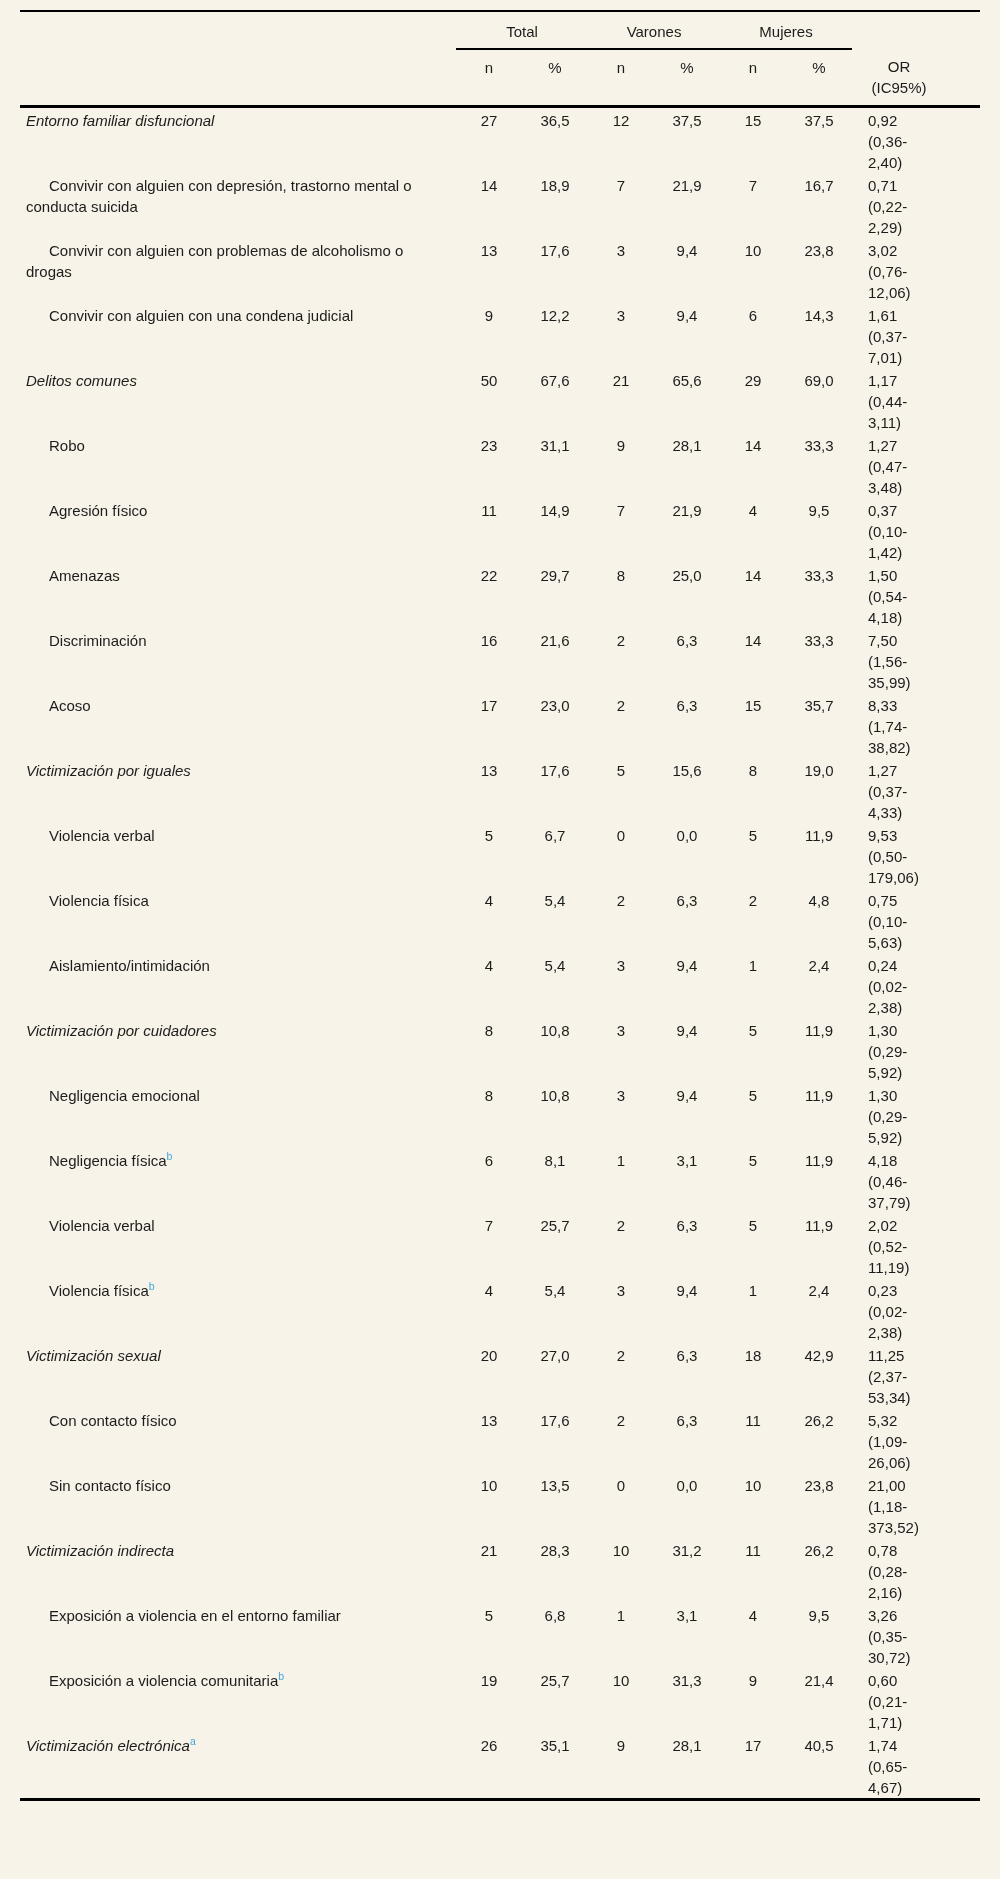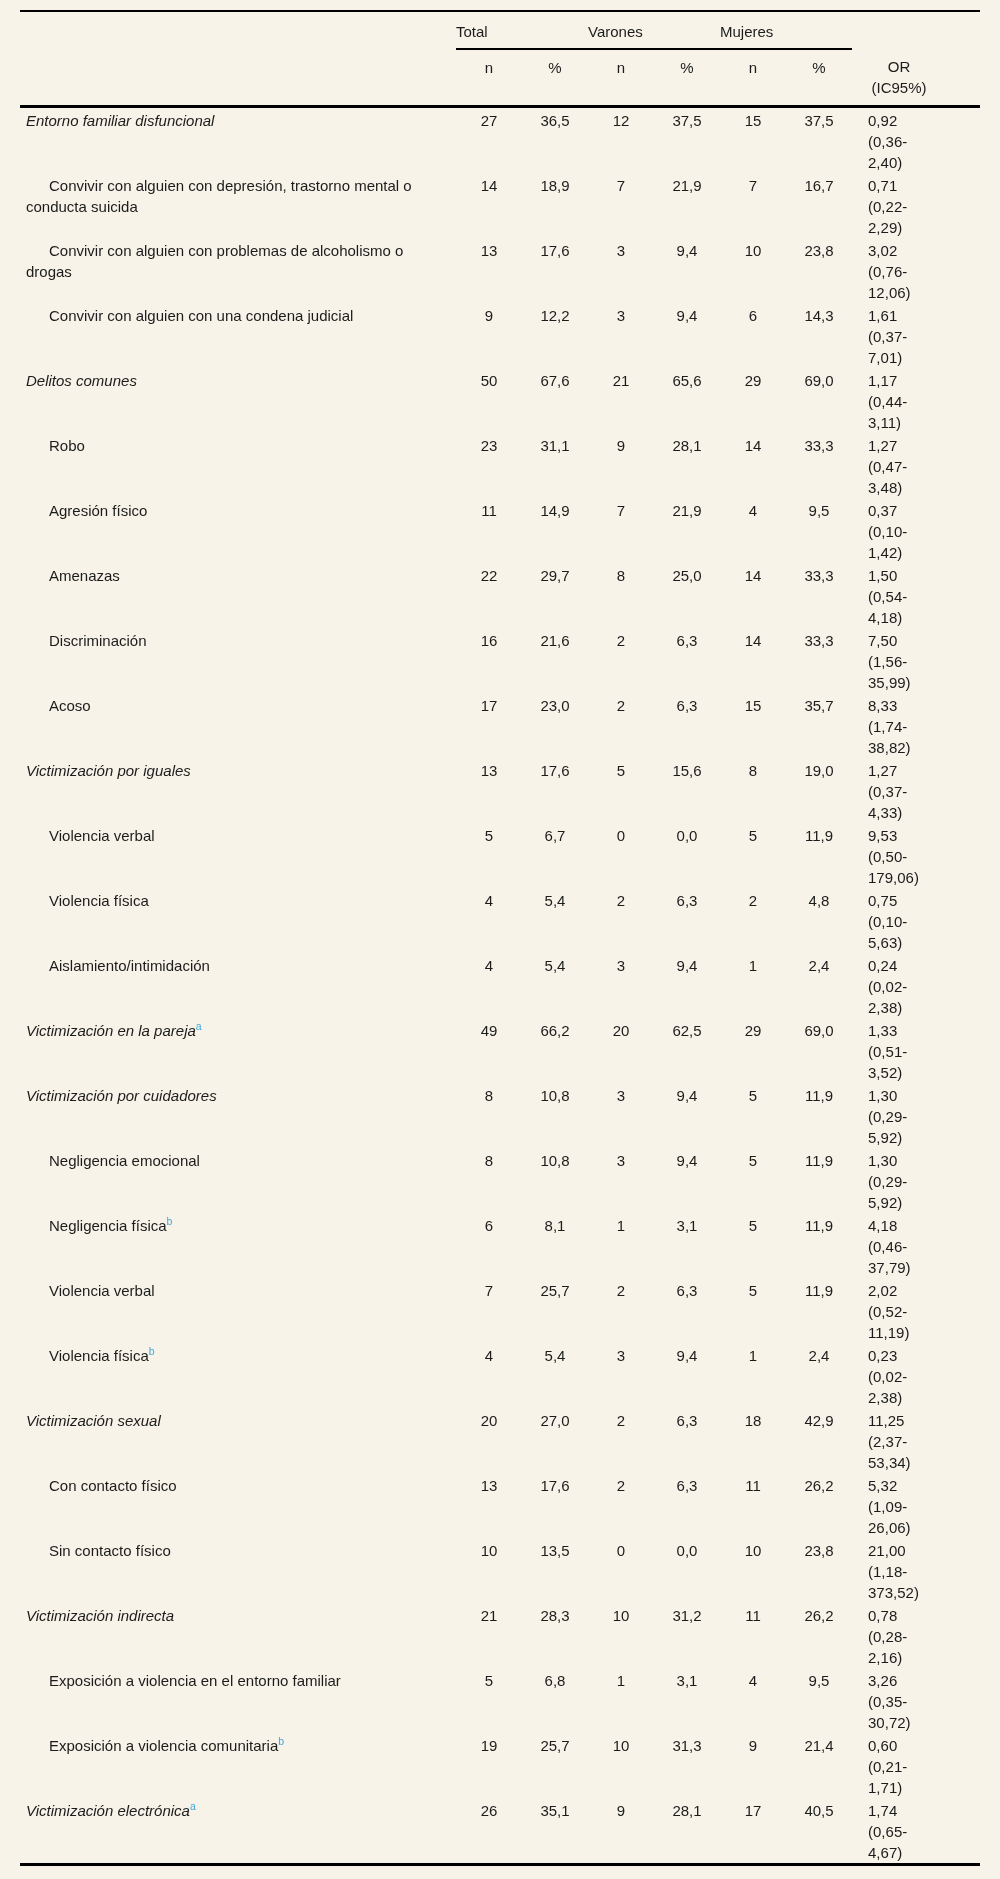--- a/index.html
+++ b/index.html
@@ -21,21 +21,21 @@
   col.c-num   { width: 66px; }
   col.c-or    { width: 128px; }
 
   thead th { font-weight: normal; vertical-align: top; line-height: 21px; }
   tr.group-row th {
     border-top: 2px solid #000;
     padding-top: 9px;
     padding-bottom: 6px;
   }
   tr.group-row th.group {
-    text-align: left;
+    text-align: center;
     border-bottom: 2px solid #000;
   }
   tr.sub-row th {
     border-bottom: 3px solid #000;
     padding-top: 7px;
     padding-bottom: 7px;
     text-align: center;
   }
   tr.sub-row th.orh {
     text-align: center;
@@ -232,30 +232,20 @@
         <td class="label sub"><span>Aislamiento/intimidación</span></td>
         <td class="num">4</td>
         <td class="num">5,4</td>
         <td class="num">3</td>
         <td class="num">9,4</td>
         <td class="num">1</td>
         <td class="num">2,4</td>
         <td class="or">0,24 (0,02-2,38)</td>
       </tr>
       <tr>
-        <td class="label section"><span>Victimización en la pareja</span><sup class="fm">a</sup></td>
-        <td class="num">49</td>
-        <td class="num">66,2</td>
-        <td class="num">20</td>
-        <td class="num">62,5</td>
-        <td class="num">29</td>
-        <td class="num">69,0</td>
-        <td class="or">1,33 (0,51-3,52)</td>
-      </tr>
-      <tr>
         <td class="label section"><span>Victimización por cuidadores</span></td>
         <td class="num">8</td>
         <td class="num">10,8</td>
         <td class="num">3</td>
         <td class="num">9,4</td>
         <td class="num">5</td>
         <td class="num">11,9</td>
         <td class="or">1,30 (0,29-5,92)</td>
       </tr>
       <tr>

